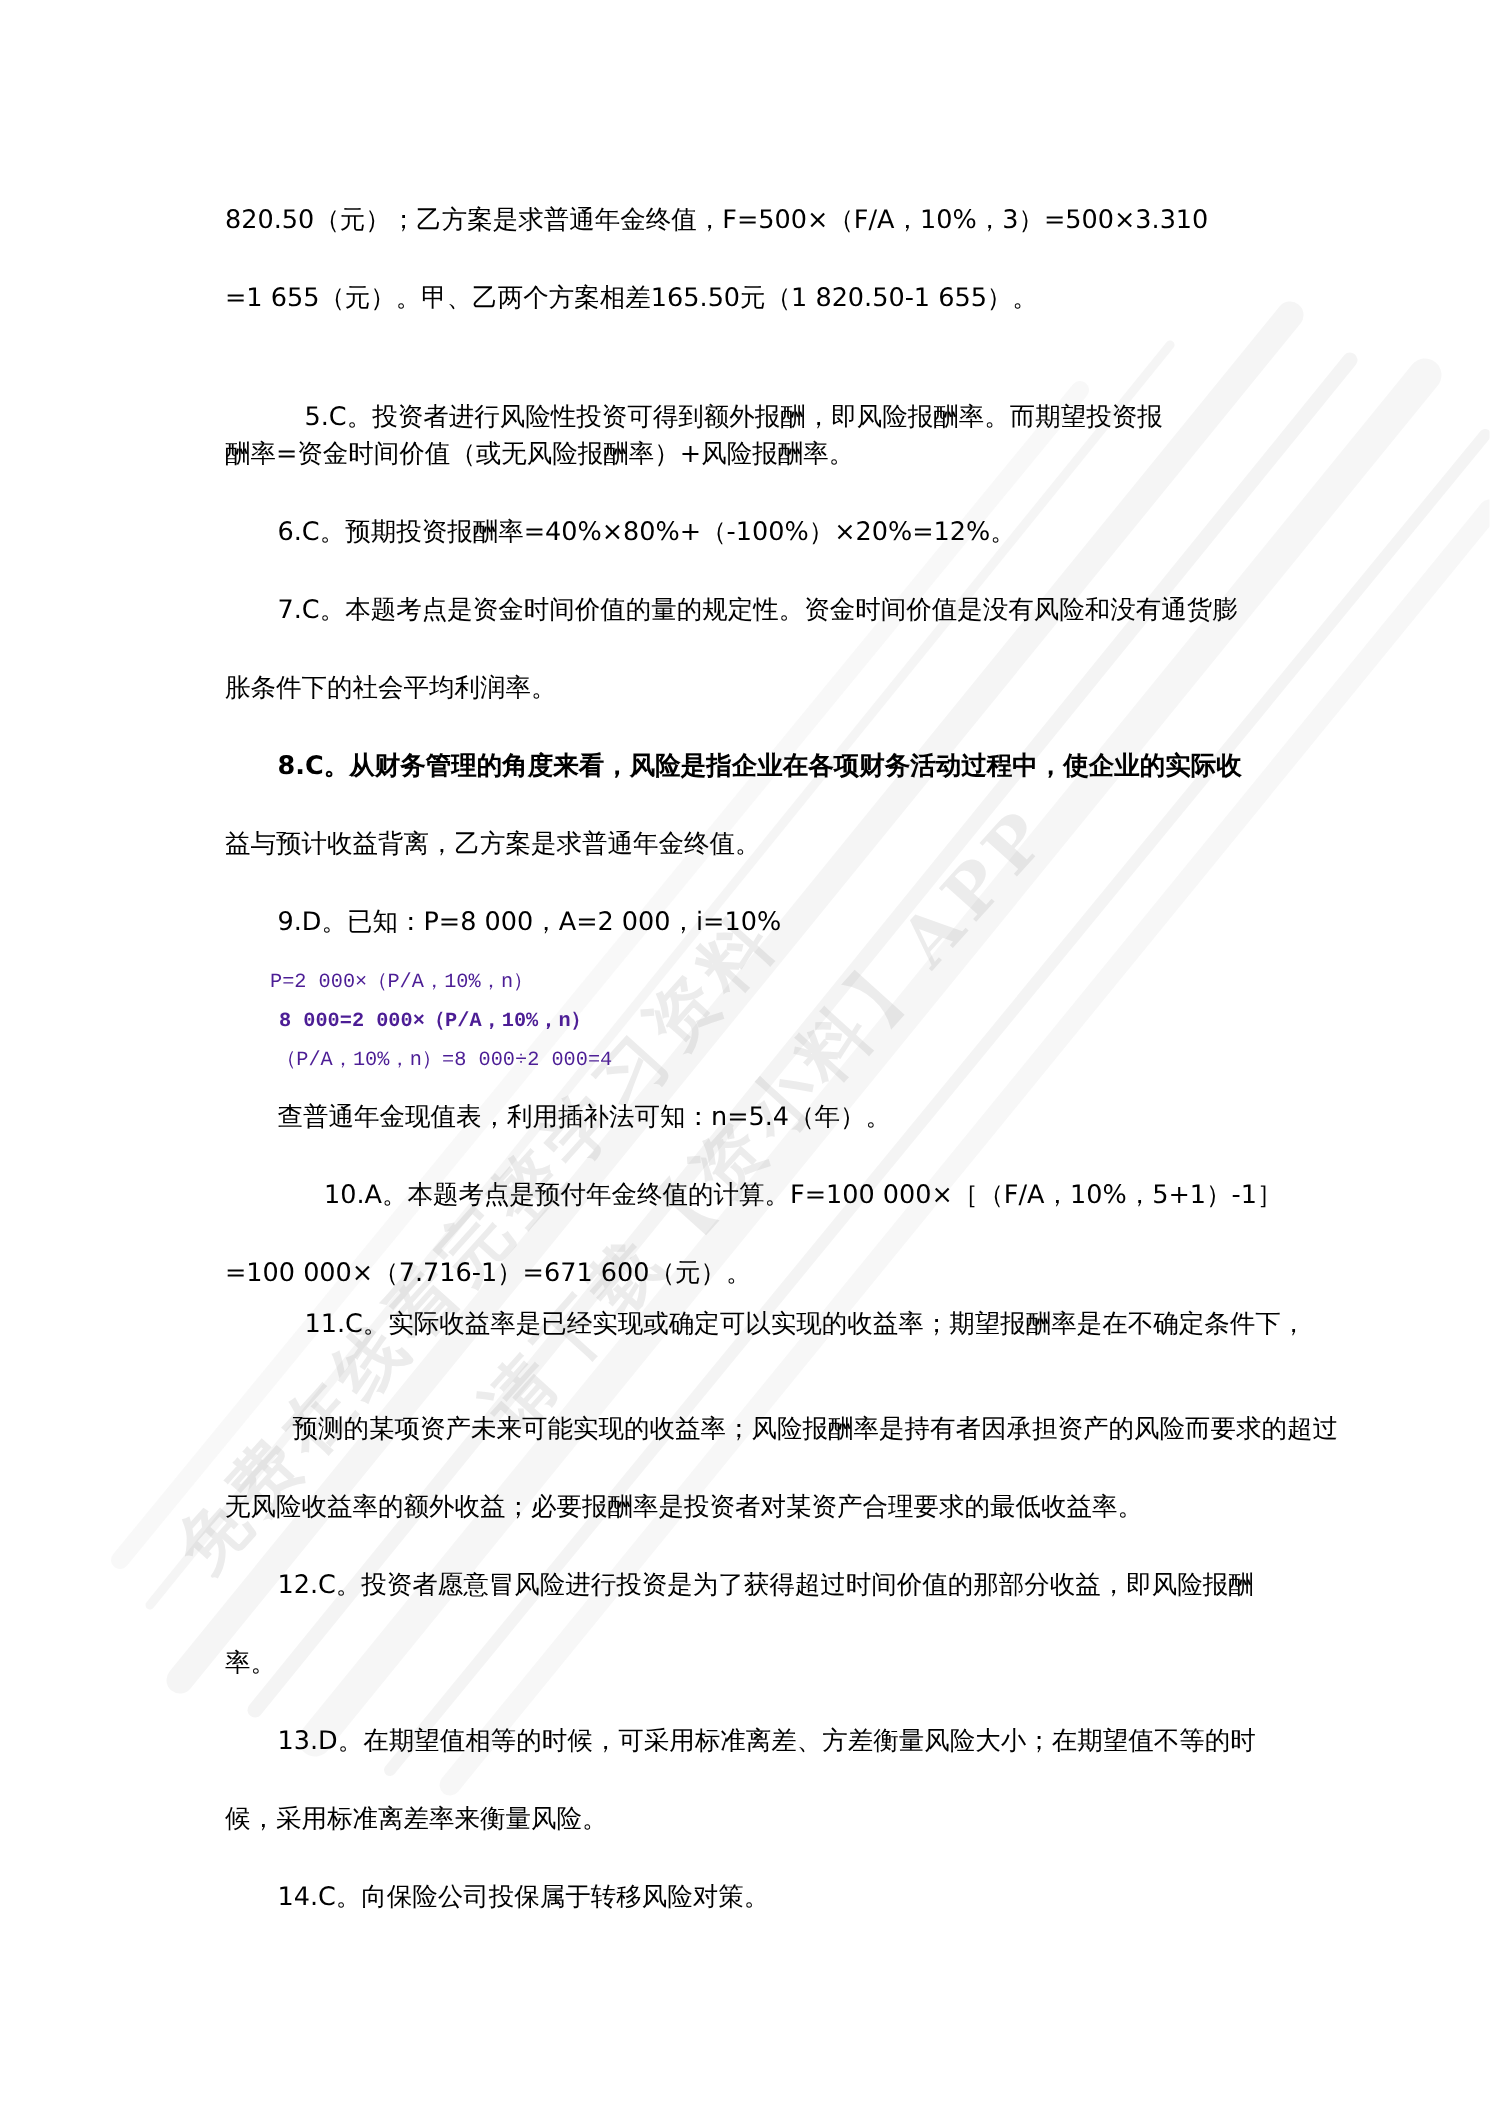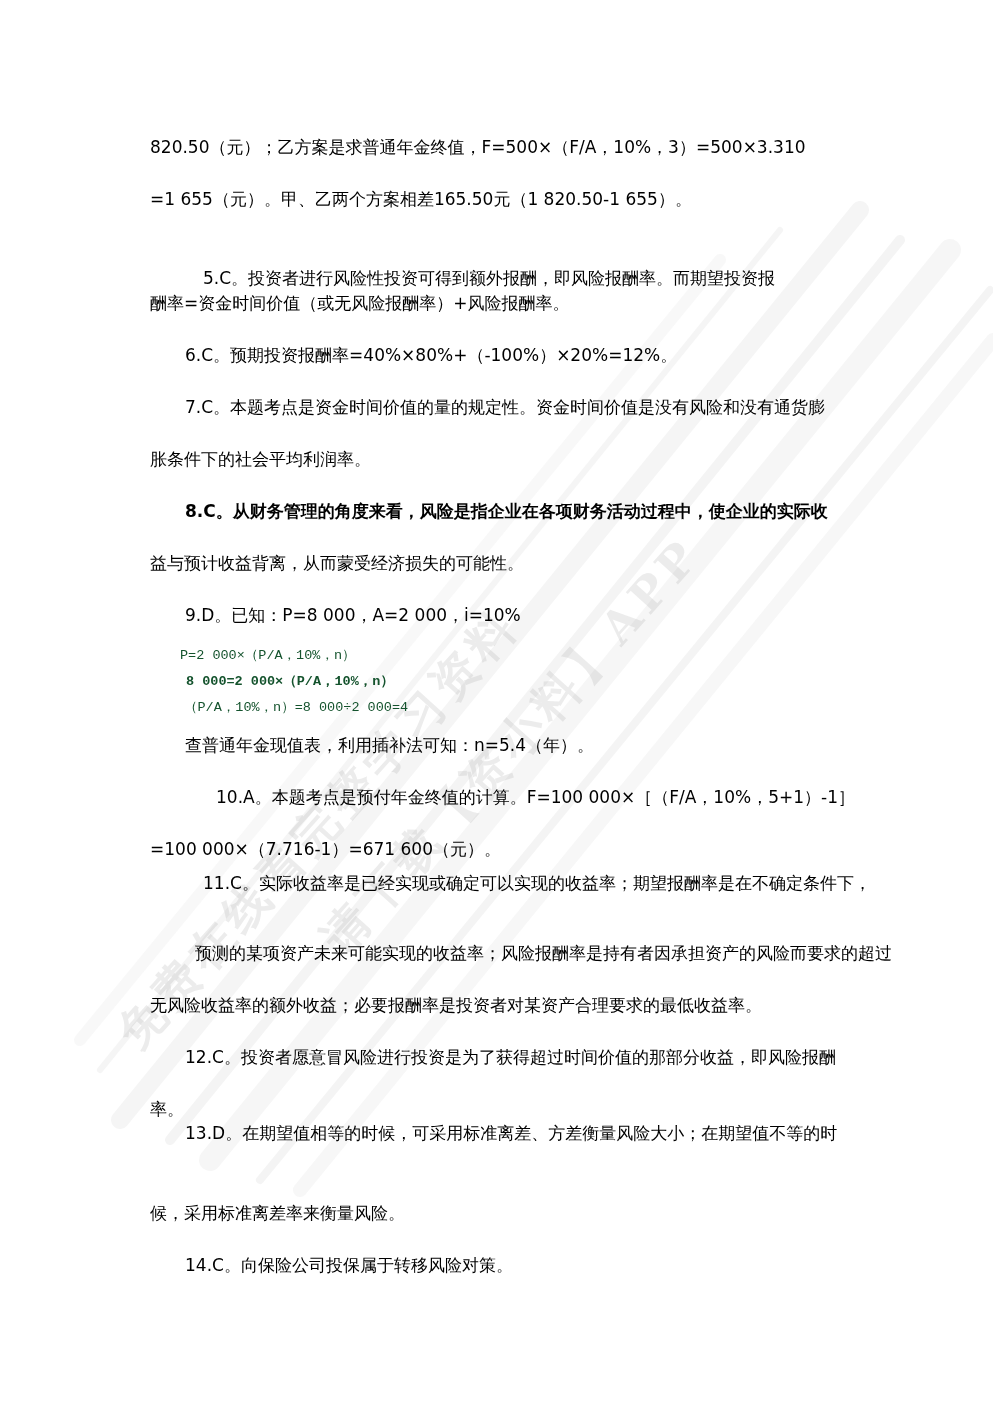--- a/index.html
+++ b/index.html
@@ -60,21 +60,21 @@
     .line {
       position: absolute;
       font-size: 17px;
       line-height: 22px;
       white-space: nowrap;
       color: #000000;
     }
     .small-mono {
       font-family: "Liberation Mono", "DejaVu Sans Mono", monospace;
       font-size: 13.5px;
-      color: #14532d;
+      color: #4c1d95;
     }
   </style>
 </head>
 <body>
 
 <div class="page">
 
   <svg class="streaks" viewBox="0 0 993 1404">
     <g stroke="#ececec" stroke-linecap="round" fill="none">
       <line x1="120" y1="1120" x2="860" y2="210" stroke-width="18" stroke-opacity="0.55"></line>
@@ -96,36 +96,36 @@
 
     <div class="line" style="left:203px; top:240px;margin-top:27px;">5.C。投资者进行风险性投资可得到额外报酬，即风险报酬率。而期望投资报</div>
     <div class="line" style="left:150px; top:292px;">酬率=资金时间价值（或无风险报酬率）+风险报酬率。</div>
 
     <div class="line" style="left:185px; top:344px;text-align:center;">6.C。预期投资报酬率=40%×80%+（-100%）×20%=12%。</div>
 
     <div class="line" style="left:185px; top:396px;">7.C。本题考点是资金时间价值的量的规定性。资金时间价值是没有风险和没有通货膨</div>
     <div class="line" style="left:150px; top:448px;">胀条件下的社会平均利润率。</div>
 
     <div class="line" style="left:185px; top:500px;font-weight:bold;">8.C。从财务管理的角度来看，风险是指企业在各项财务活动过程中，使企业的实际收</div>
-    <div class="line" style="left:150px; top:552px;">益与预计收益背离，从而蒙受经济损失的可能性。</div>
+    <div class="line" style="left:150px; top:552px;">益与预计收益背离，乙方案是求普通年金终值。</div>
 
     <div class="line" style="left:185px; top:604px;">9.D。已知：P=8 000，A=2 000，i=10%</div>
     <div class="line small-mono" style="left:180px; top:645px;">P=2 000×（P/A，10%，n）</div>
     <div class="line small-mono" style="left:186px; top:671px;font-weight:bold;">8 000=2 000×（P/A，10%，n）</div>
     <div class="line small-mono" style="left:184px; top:697px;">（P/A，10%，n）=8 000÷2 000=4</div>
     <div class="line" style="left:185px; top:734px;">查普通年金现值表，利用插补法可知：n=5.4（年）。</div>
 
     <div class="line" style="left:185px; top:786px;margin-left:31px;">10.A。本题考点是预付年金终值的计算。F=100 000×［（F/A，10%，5+1）-1］</div>
     <div class="line" style="left:150px; top:838px;">=100 000×（7.716-1）=671 600（元）。</div>
 
     <div class="line" style="left:185px; top:872px;margin-left:18px;">11.C。实际收益率是已经实现或确定可以实现的收益率；期望报酬率是在不确定条件下，</div>
     <div class="line" style="left:150px; top:942px;margin-left:45px;">预测的某项资产未来可能实现的收益率；风险报酬率是持有者因承担资产的风险而要求的超过</div>
     <div class="line" style="left:150px; top:994px;">无风险收益率的额外收益；必要报酬率是投资者对某资产合理要求的最低收益率。</div>
 
     <div class="line" style="left:185px; top:1046px;text-align:center;">12.C。投资者愿意冒风险进行投资是为了获得超过时间价值的那部分收益，即风险报酬</div>
     <div class="line" style="left:150px; top:1098px;">率。</div>
 
-    <div class="line" style="left:185px; top:1122px;">13.D。在期望值相等的时候，可采用标准离差、方差衡量风险大小；在期望值不等的时</div>
+    <div class="line" style="left:185px; top:1150px;">13.D。在期望值相等的时候，可采用标准离差、方差衡量风险大小；在期望值不等的时</div>
     <div class="line" style="left:150px; top:1202px;">候，采用标准离差率来衡量风险。</div>
 
     <div class="line" style="left:185px; top:1254px;">14.C。向保险公司投保属于转移风险对策。</div>
   </div>
 </div>
 
 </body></html>

